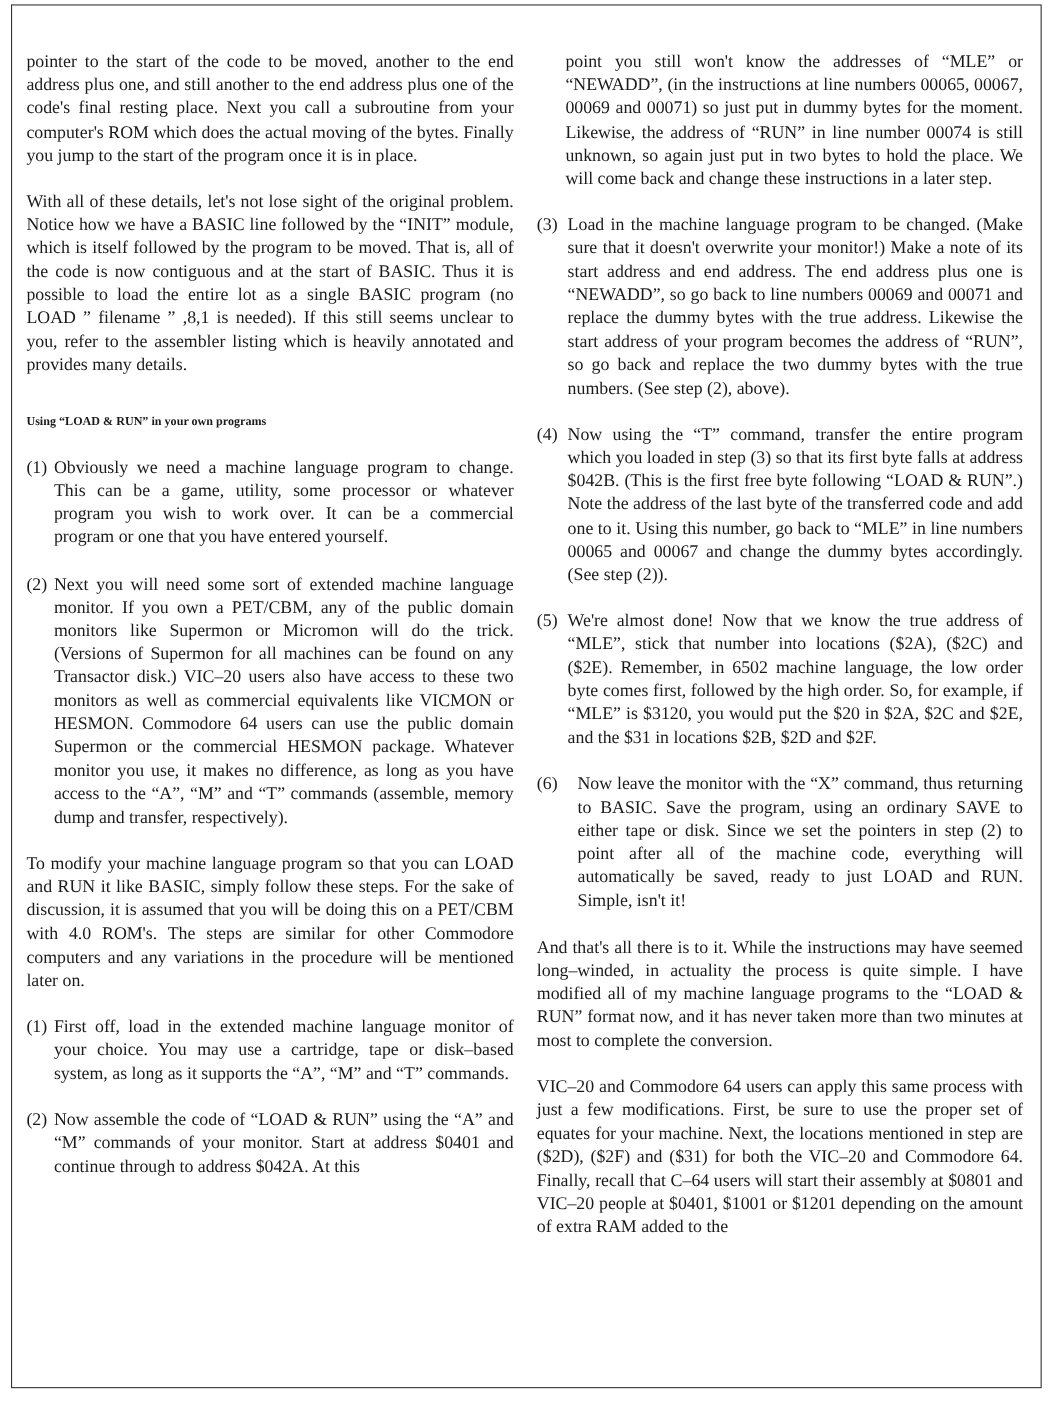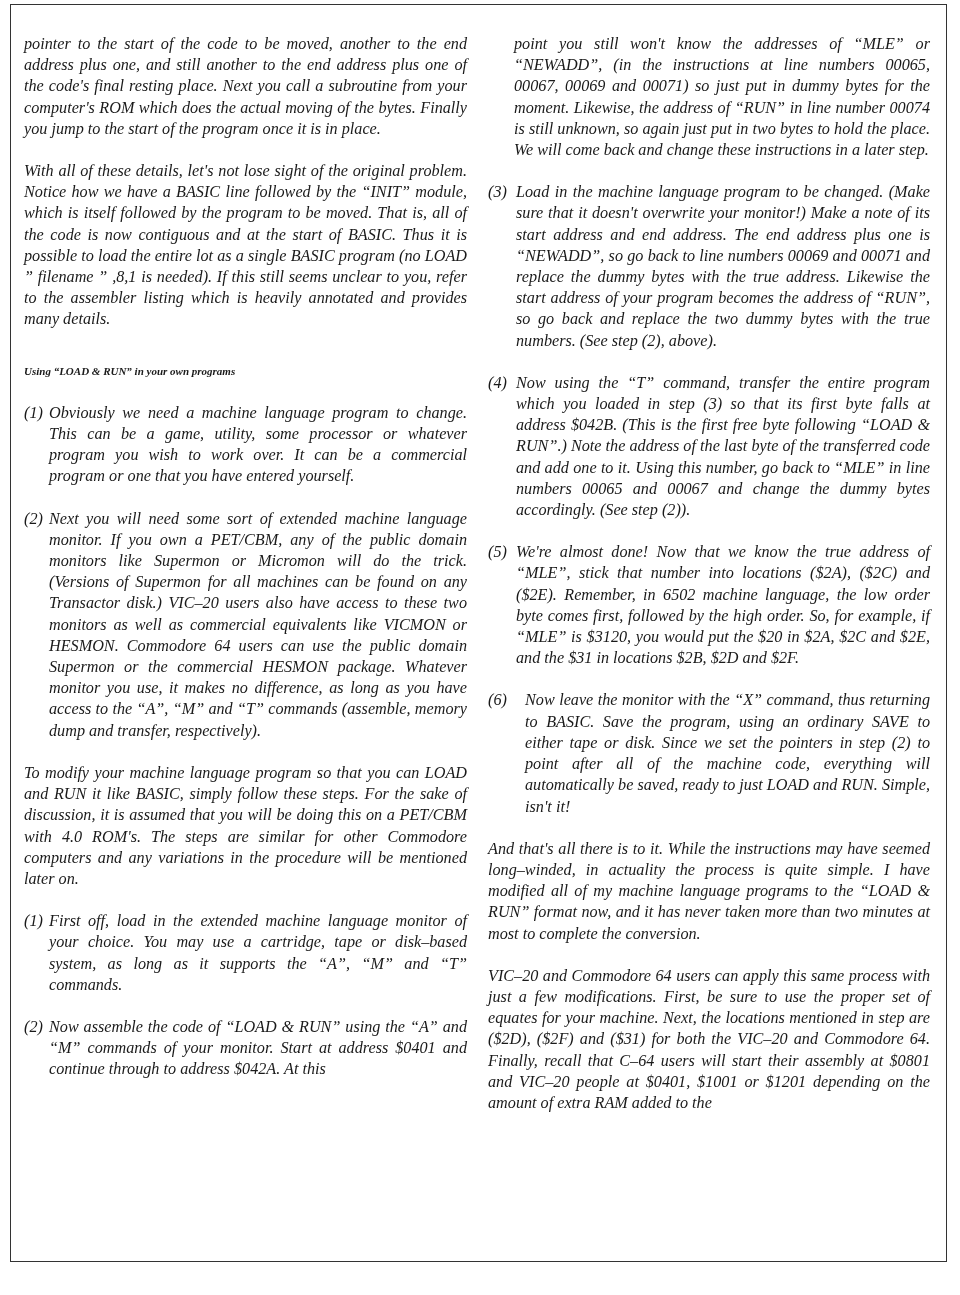--- a/index.html
+++ b/index.html
@@ -1,18 +1,18 @@
 <!DOCTYPE html>
 <html><head>
 <meta charset="utf-8">
 <style>
   html, body { margin: 0; padding: 0; background: #ffffff; }
   body { width: 960px; height: 1295px; position: relative; overflow: hidden; font-family: "Liberation Serif", "DejaVu Serif", serif; color: #1a1a1a; }
   .frame { position: absolute; left: 10px; top: 4px; width: 937px; height: 1258px; border: 1.5px solid #333; border-top-width: 1.5px; box-sizing: border-box; }
-  .col { position: absolute; top: 34px; font-size: 16.2px; line-height: 21.2px; text-align: justify; font-style: italic; }
+  .col { position: absolute; top: 46px; font-size: 16.2px; line-height: 21.2px; text-align: justify; }
   .col-left { left: 24px; width: 443px; }
   .col-right { left: 488px; width: 442px; }
   p { margin: 0; }
   .para { margin-bottom: 21px; }
   .heading { font-weight: bold; font-size: 11px; margin: 30px 0 21px 0; text-align: left; }
   .item { display: flex; margin-bottom: 21px; }
   .item .num { flex: 0 0 25px; text-align: left; }
   .item .txt { flex: 1; text-align: justify; }
   .col-right .item .num { flex: 0 0 28px; }
   .col-right .item.wide .num { flex: 0 0 37px; }

